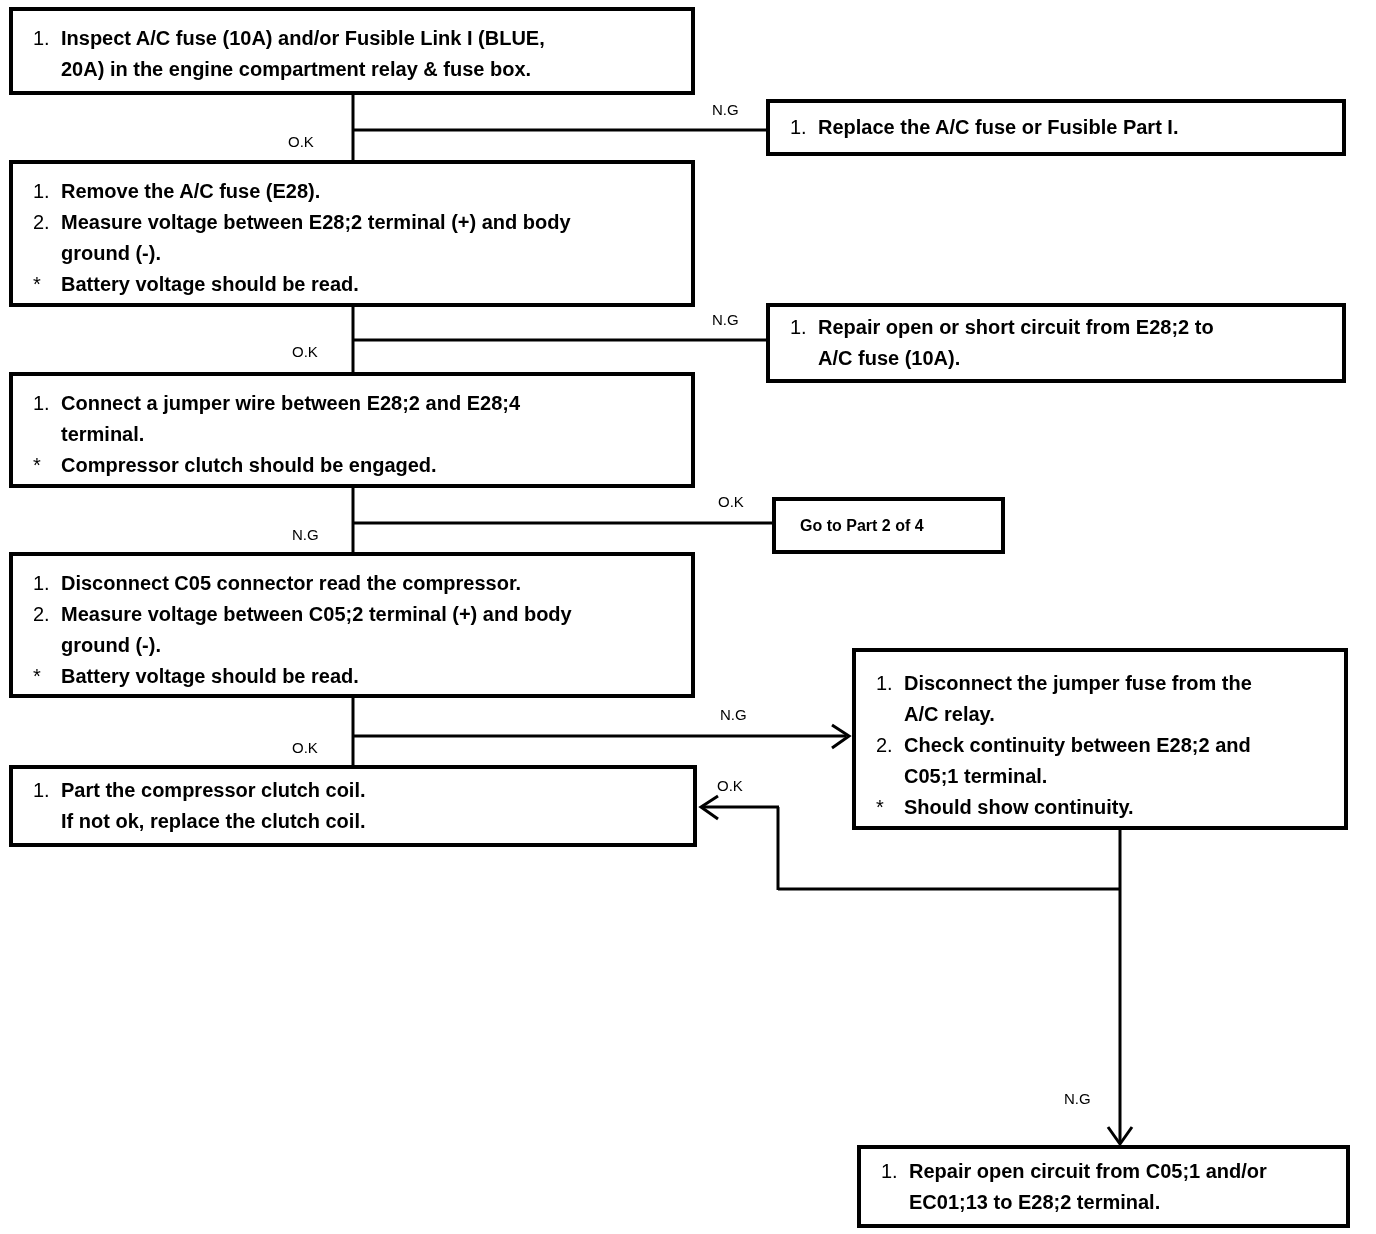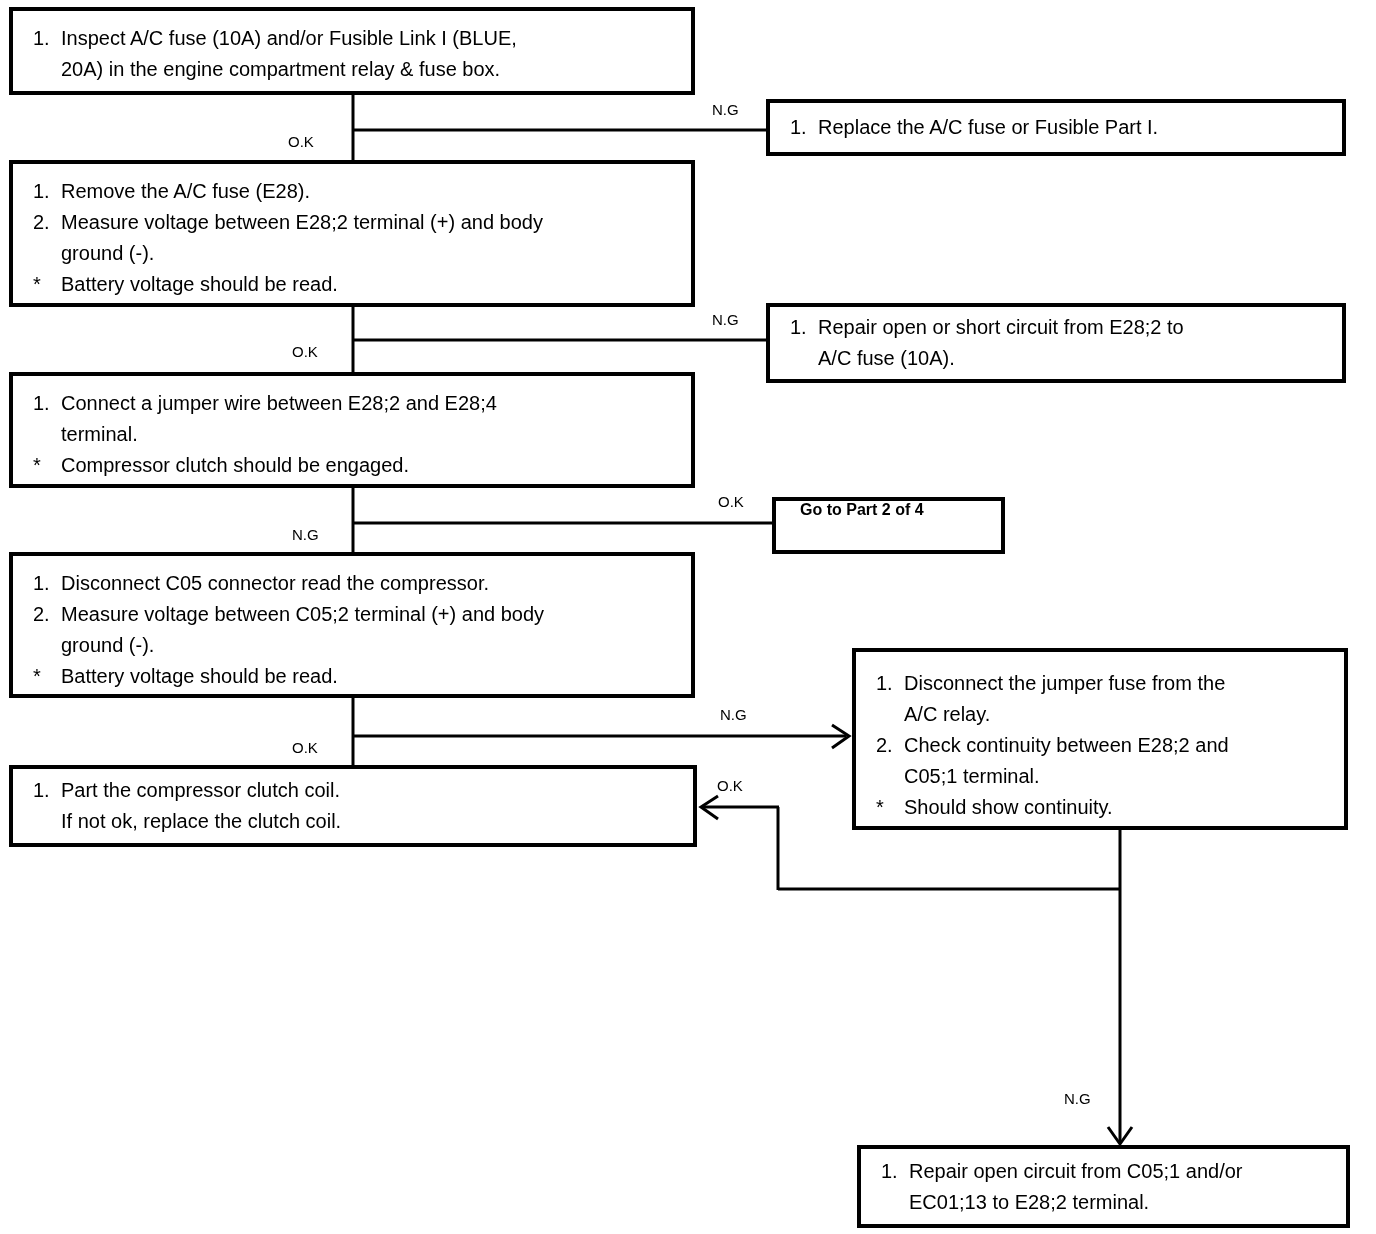--- a/index.html
+++ b/index.html
@@ -32,26 +32,26 @@
     position: absolute;
     border: 4px solid var(--line);
     background: var(--bg);
     padding: 12px 10px 10px 20px;
     font-size: 20px;
     line-height: 31px;
   }
   .box.vcenter { display: flex; flex-direction: column; justify-content: center; padding-top: 0; padding-bottom: 0; }
   .item { display: flex; align-items: flex-start; }
   .item .marker { flex: 0 0 28px; white-space: pre; }
-  .item .text { flex: 1 1 auto; white-space: pre-line; }
+  .item .text { flex: 1 1 auto; white-space: pre-line; font-weight: bold; }
   .goto-box {
     position: absolute;
     border: 4px solid var(--line);
     background: var(--bg);
-    display: flex; 
+    display: flex; align-items: center;
     padding-left: 24px;
     font-size: 16px;
     font-weight: bold;
   }
   .edge-label {
     position: absolute;
     font-size: 15px;
     white-space: nowrap;
   }
 </style>

